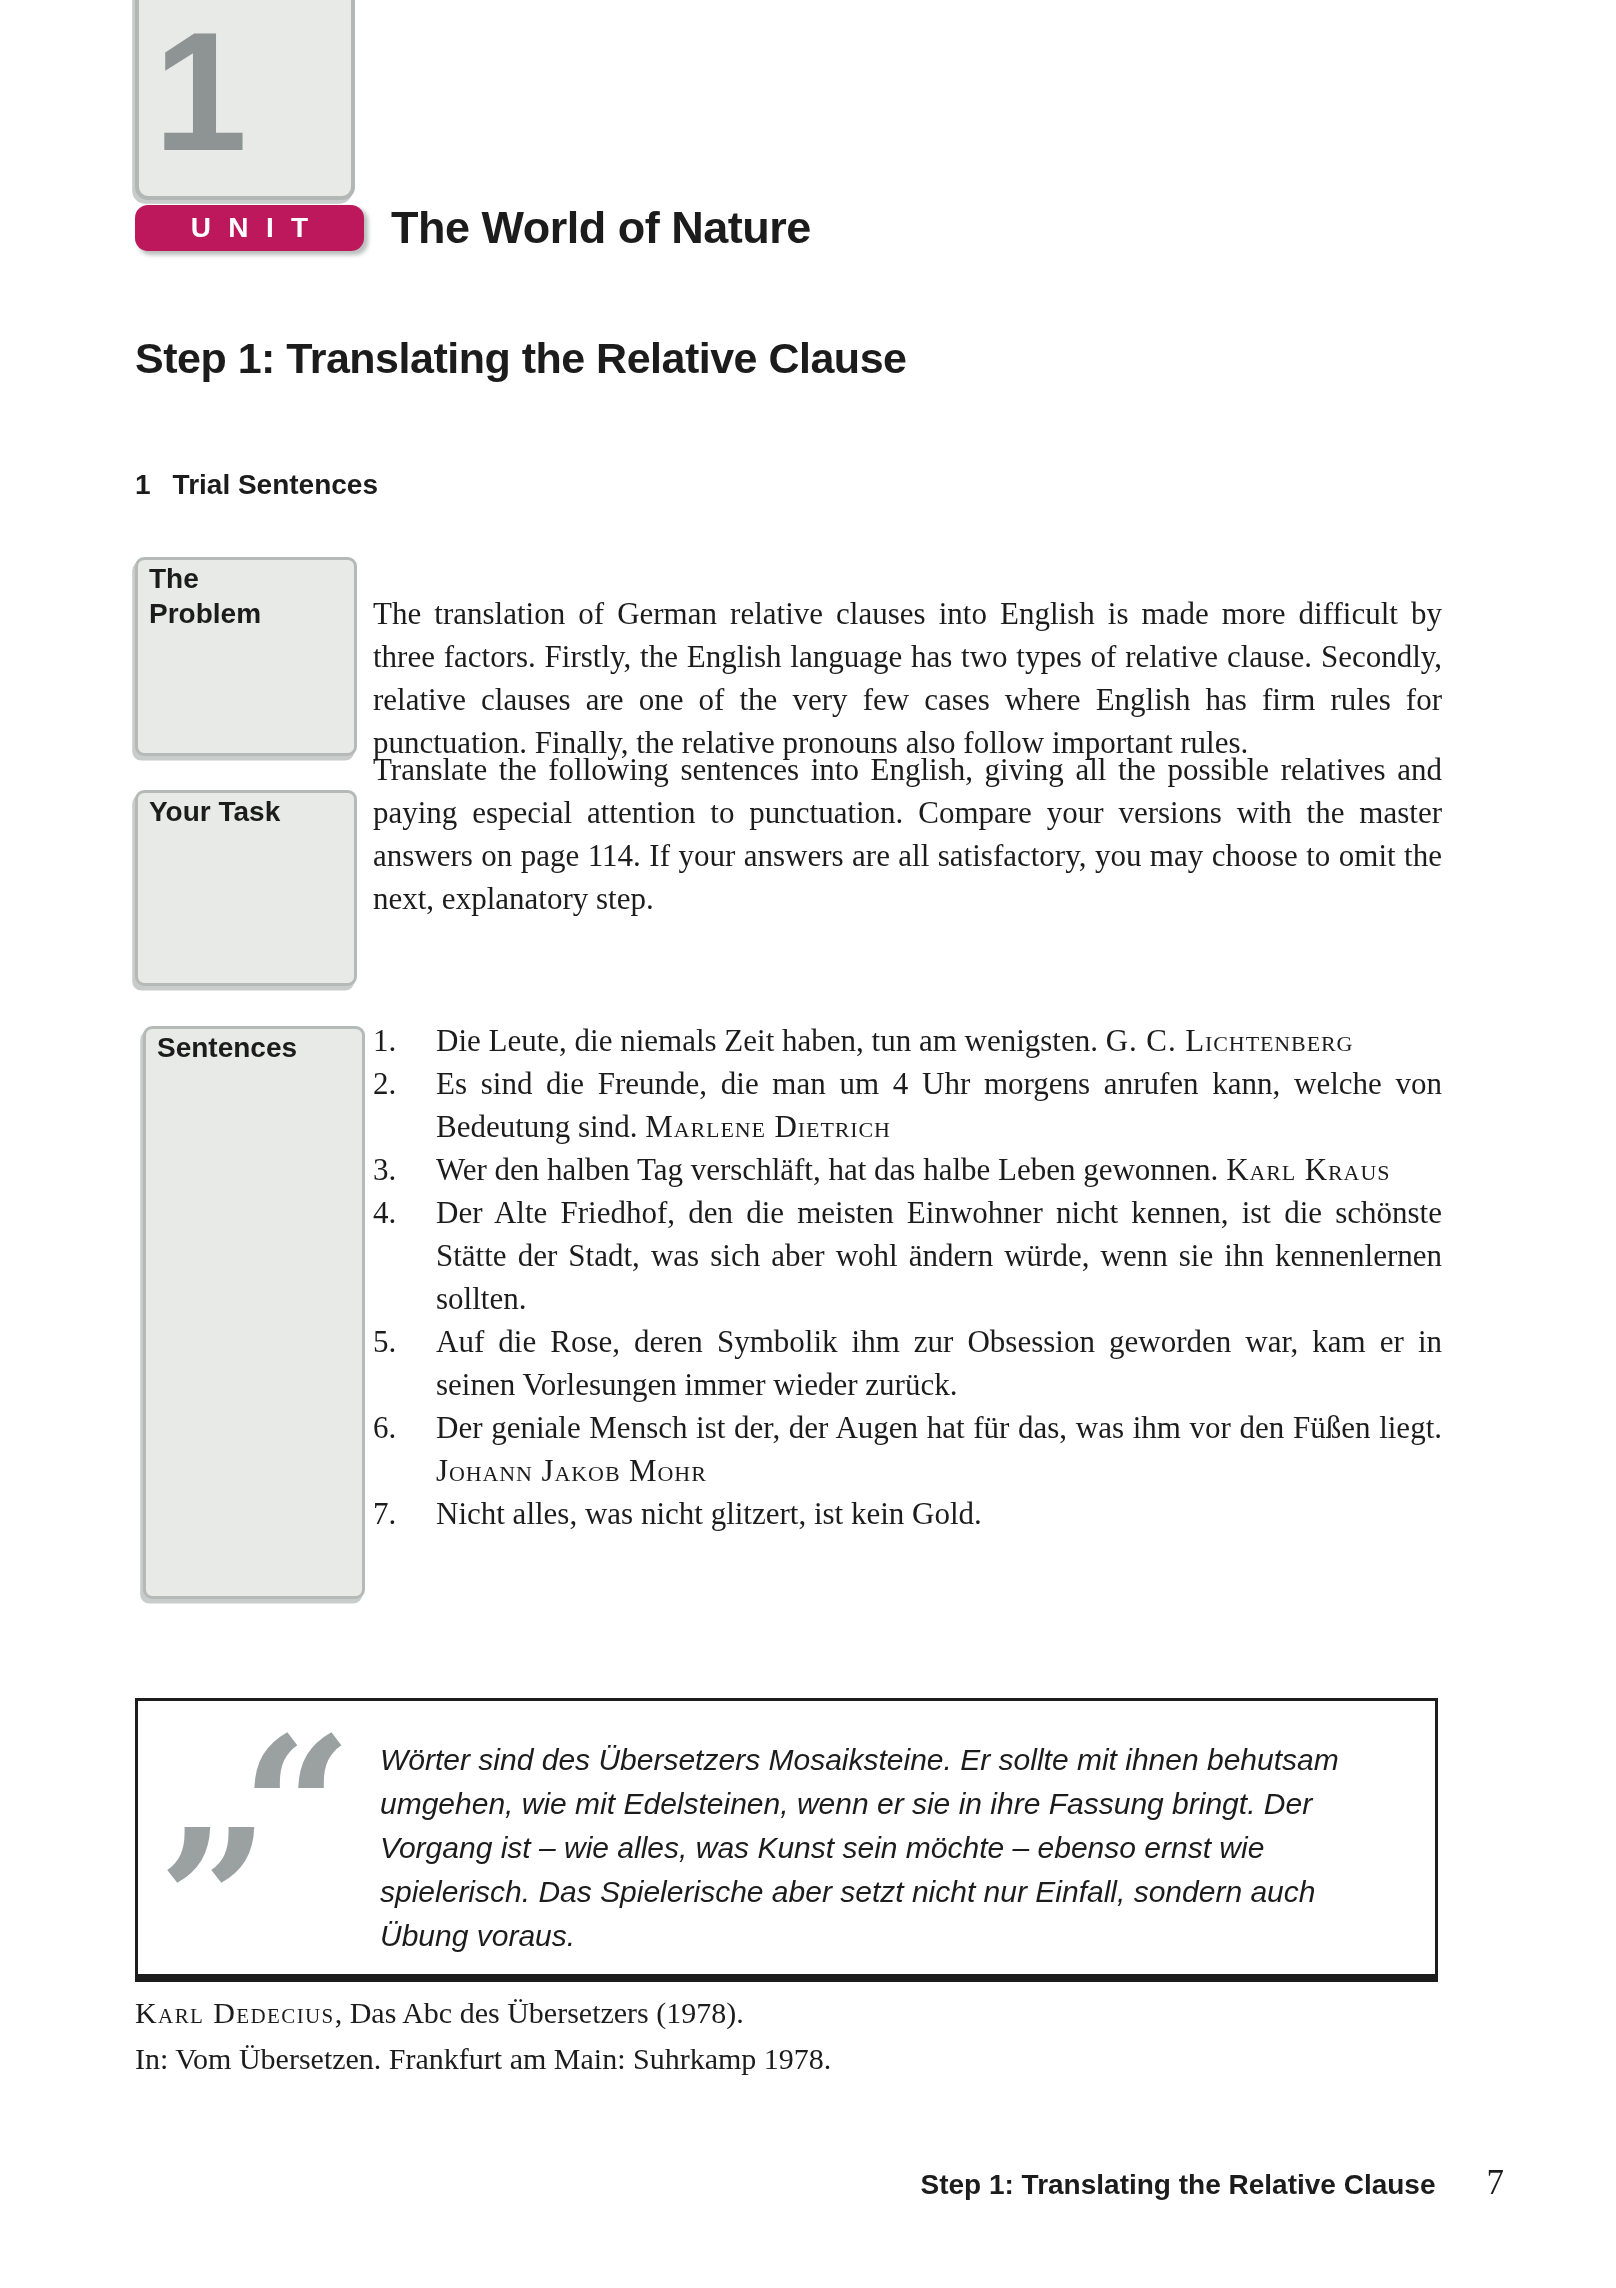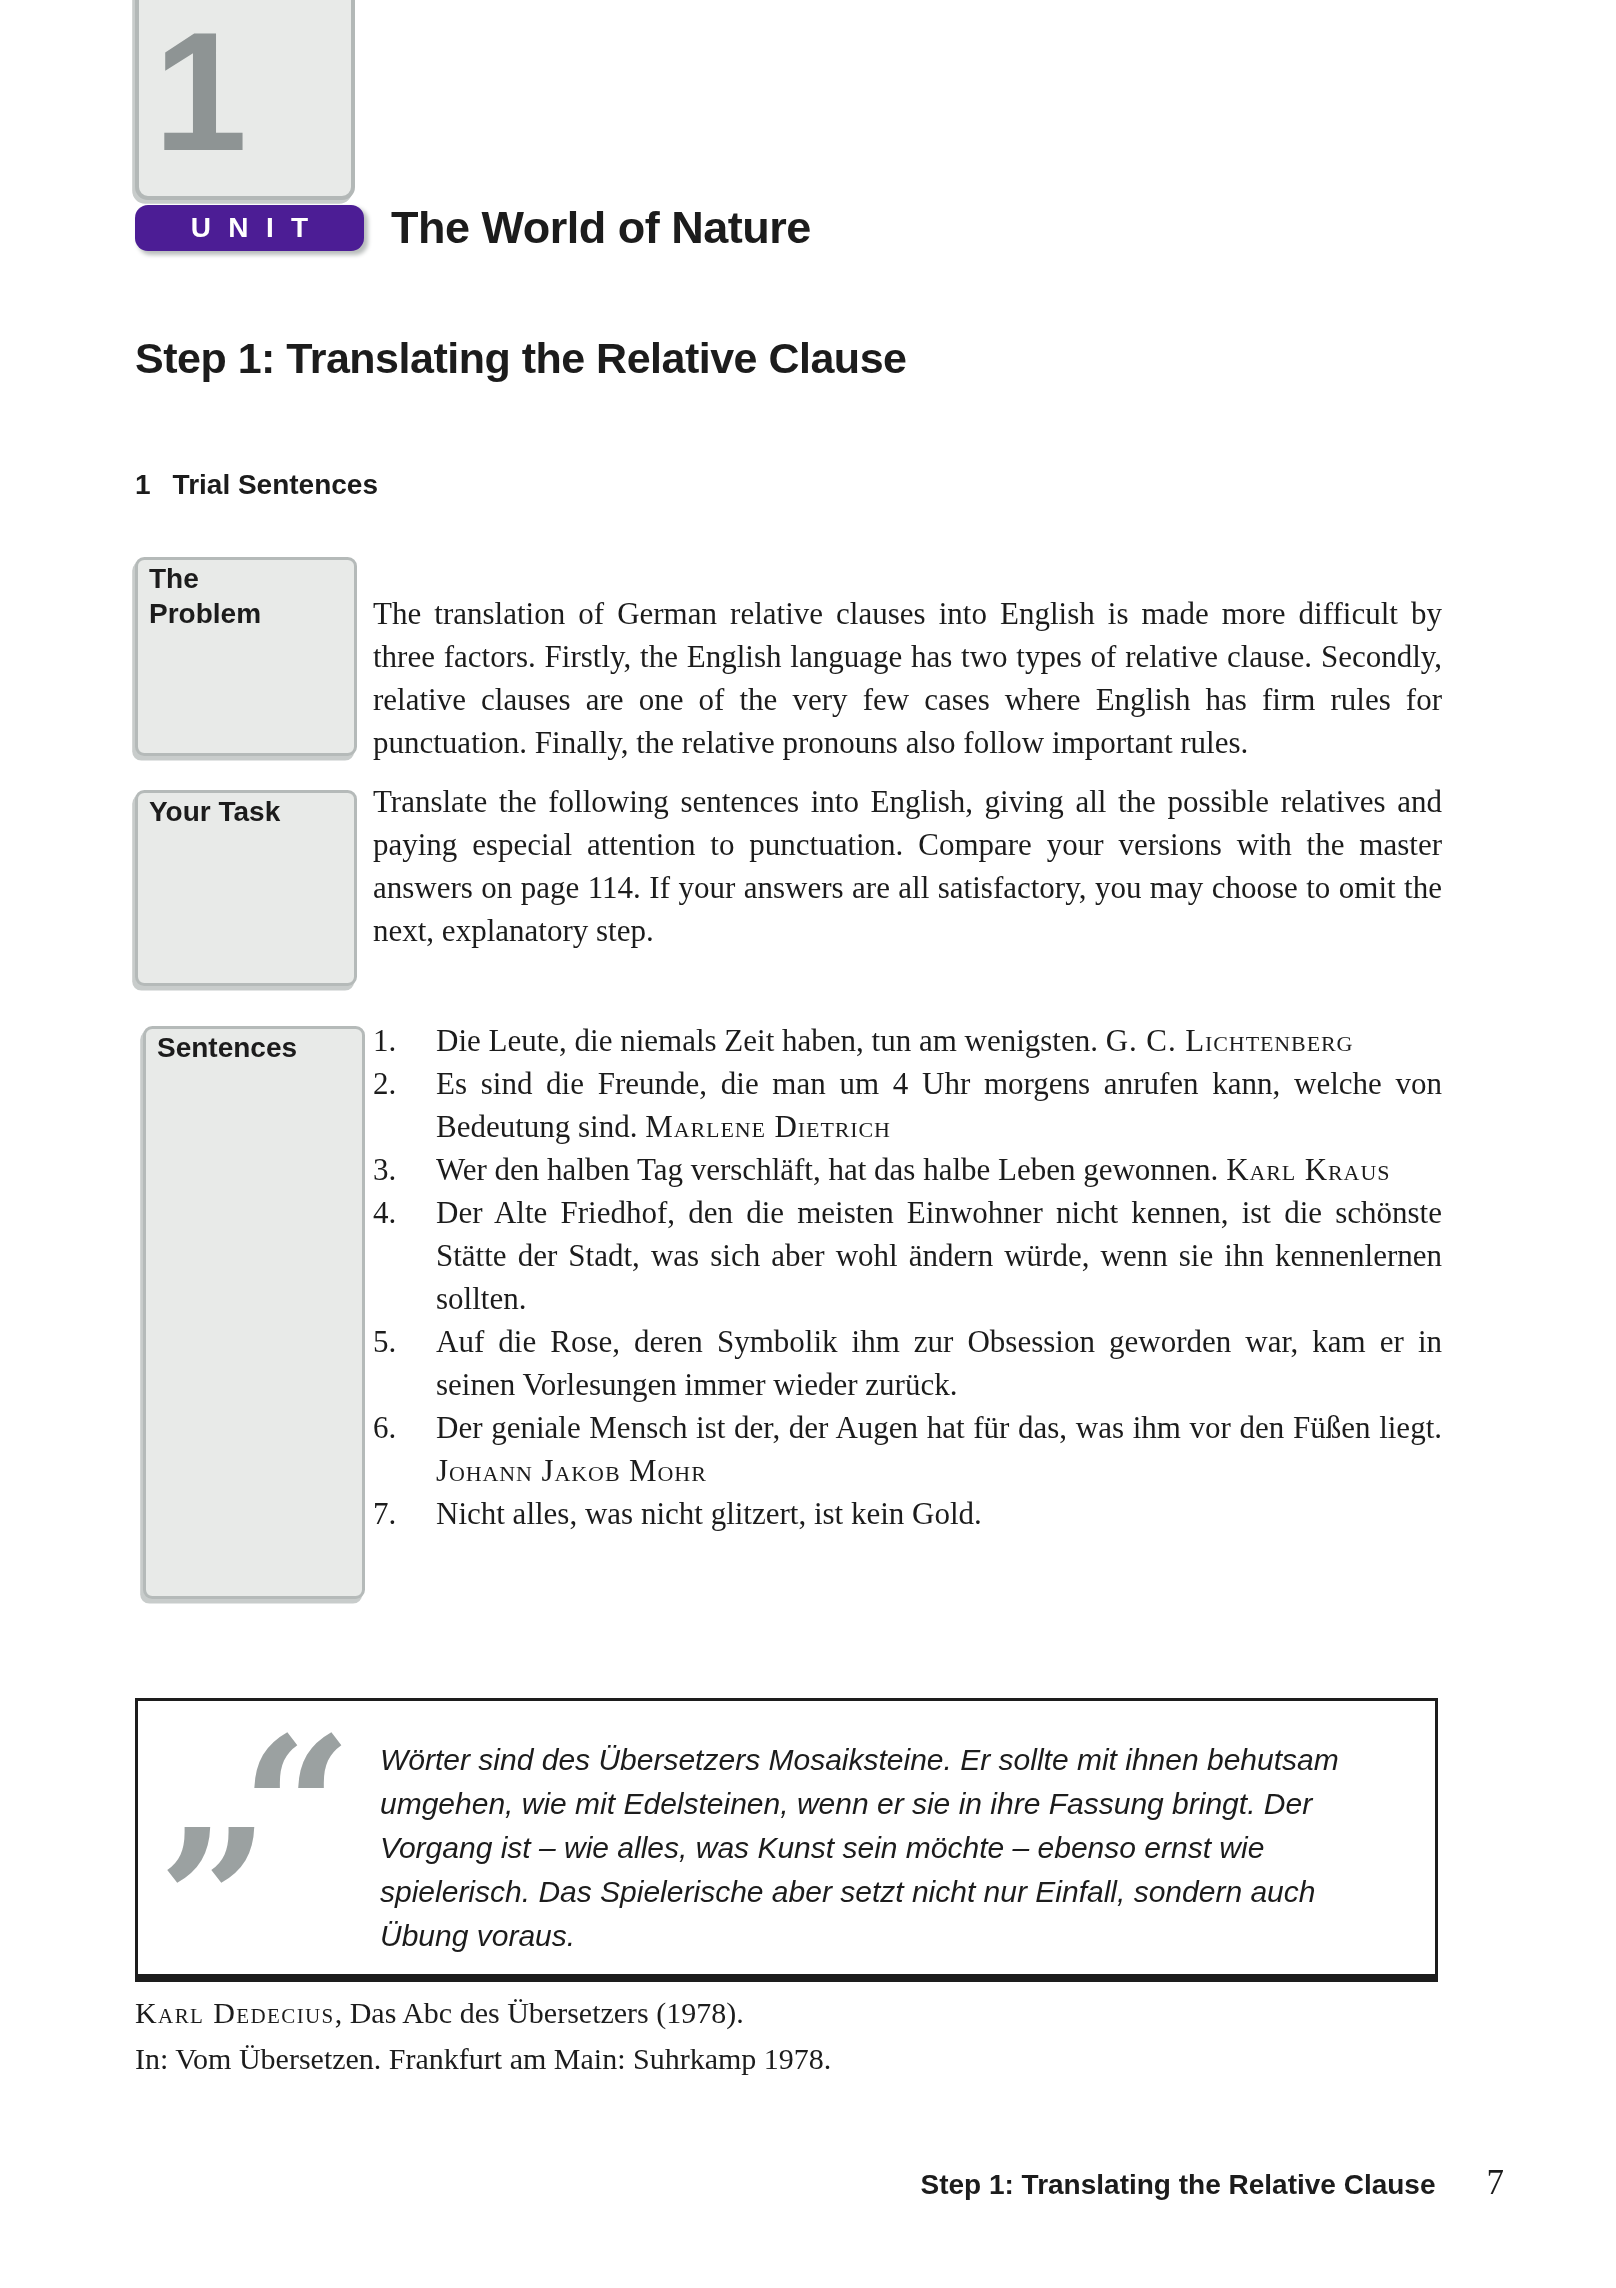--- a/index.html
+++ b/index.html
@@ -29,21 +29,21 @@
     font-family: "Liberation Sans", sans-serif;
     font-weight: bold;
     font-size: 168px;
     line-height: 1;
     color: #8e9494;
   }
   .unit-pill {
     position: absolute;
     left: 135px; top: 205px;
     width: 229px; height: 46px;
-    background: #4c1d95;
+    background: #be185d;
     border-radius: 13px;
     display: flex; align-items: center; justify-content: center;
     box-shadow: 3.7px 3.7px 4.6px #b9bdbc;
   }
   .unit-pill .pill-text {
     color: #ffffff;
     font-family: "Liberation Sans", sans-serif;
     font-weight: bold;
     font-size: 28px;
     letter-spacing: 0.62em;
@@ -106,21 +106,21 @@
   .copy {
     position: absolute;
     left: 373px;
     width: 1069px;
     margin: 0;
     text-align: justify;
     font-size: 31px;
     line-height: 43px;
   }
   #problem-text { top: 552px; margin-top: 40px; }
-  #task-text    { top: 780px; }
+  #task-text    { top: 748px; }
 
   .sentence-list {
     position: absolute;
     left: 373px; top: 1019px;
     width: 1069px;
     margin: 0; padding: 0;
     list-style: none;
     font-size: 31px;
     line-height: 43px;
   }

